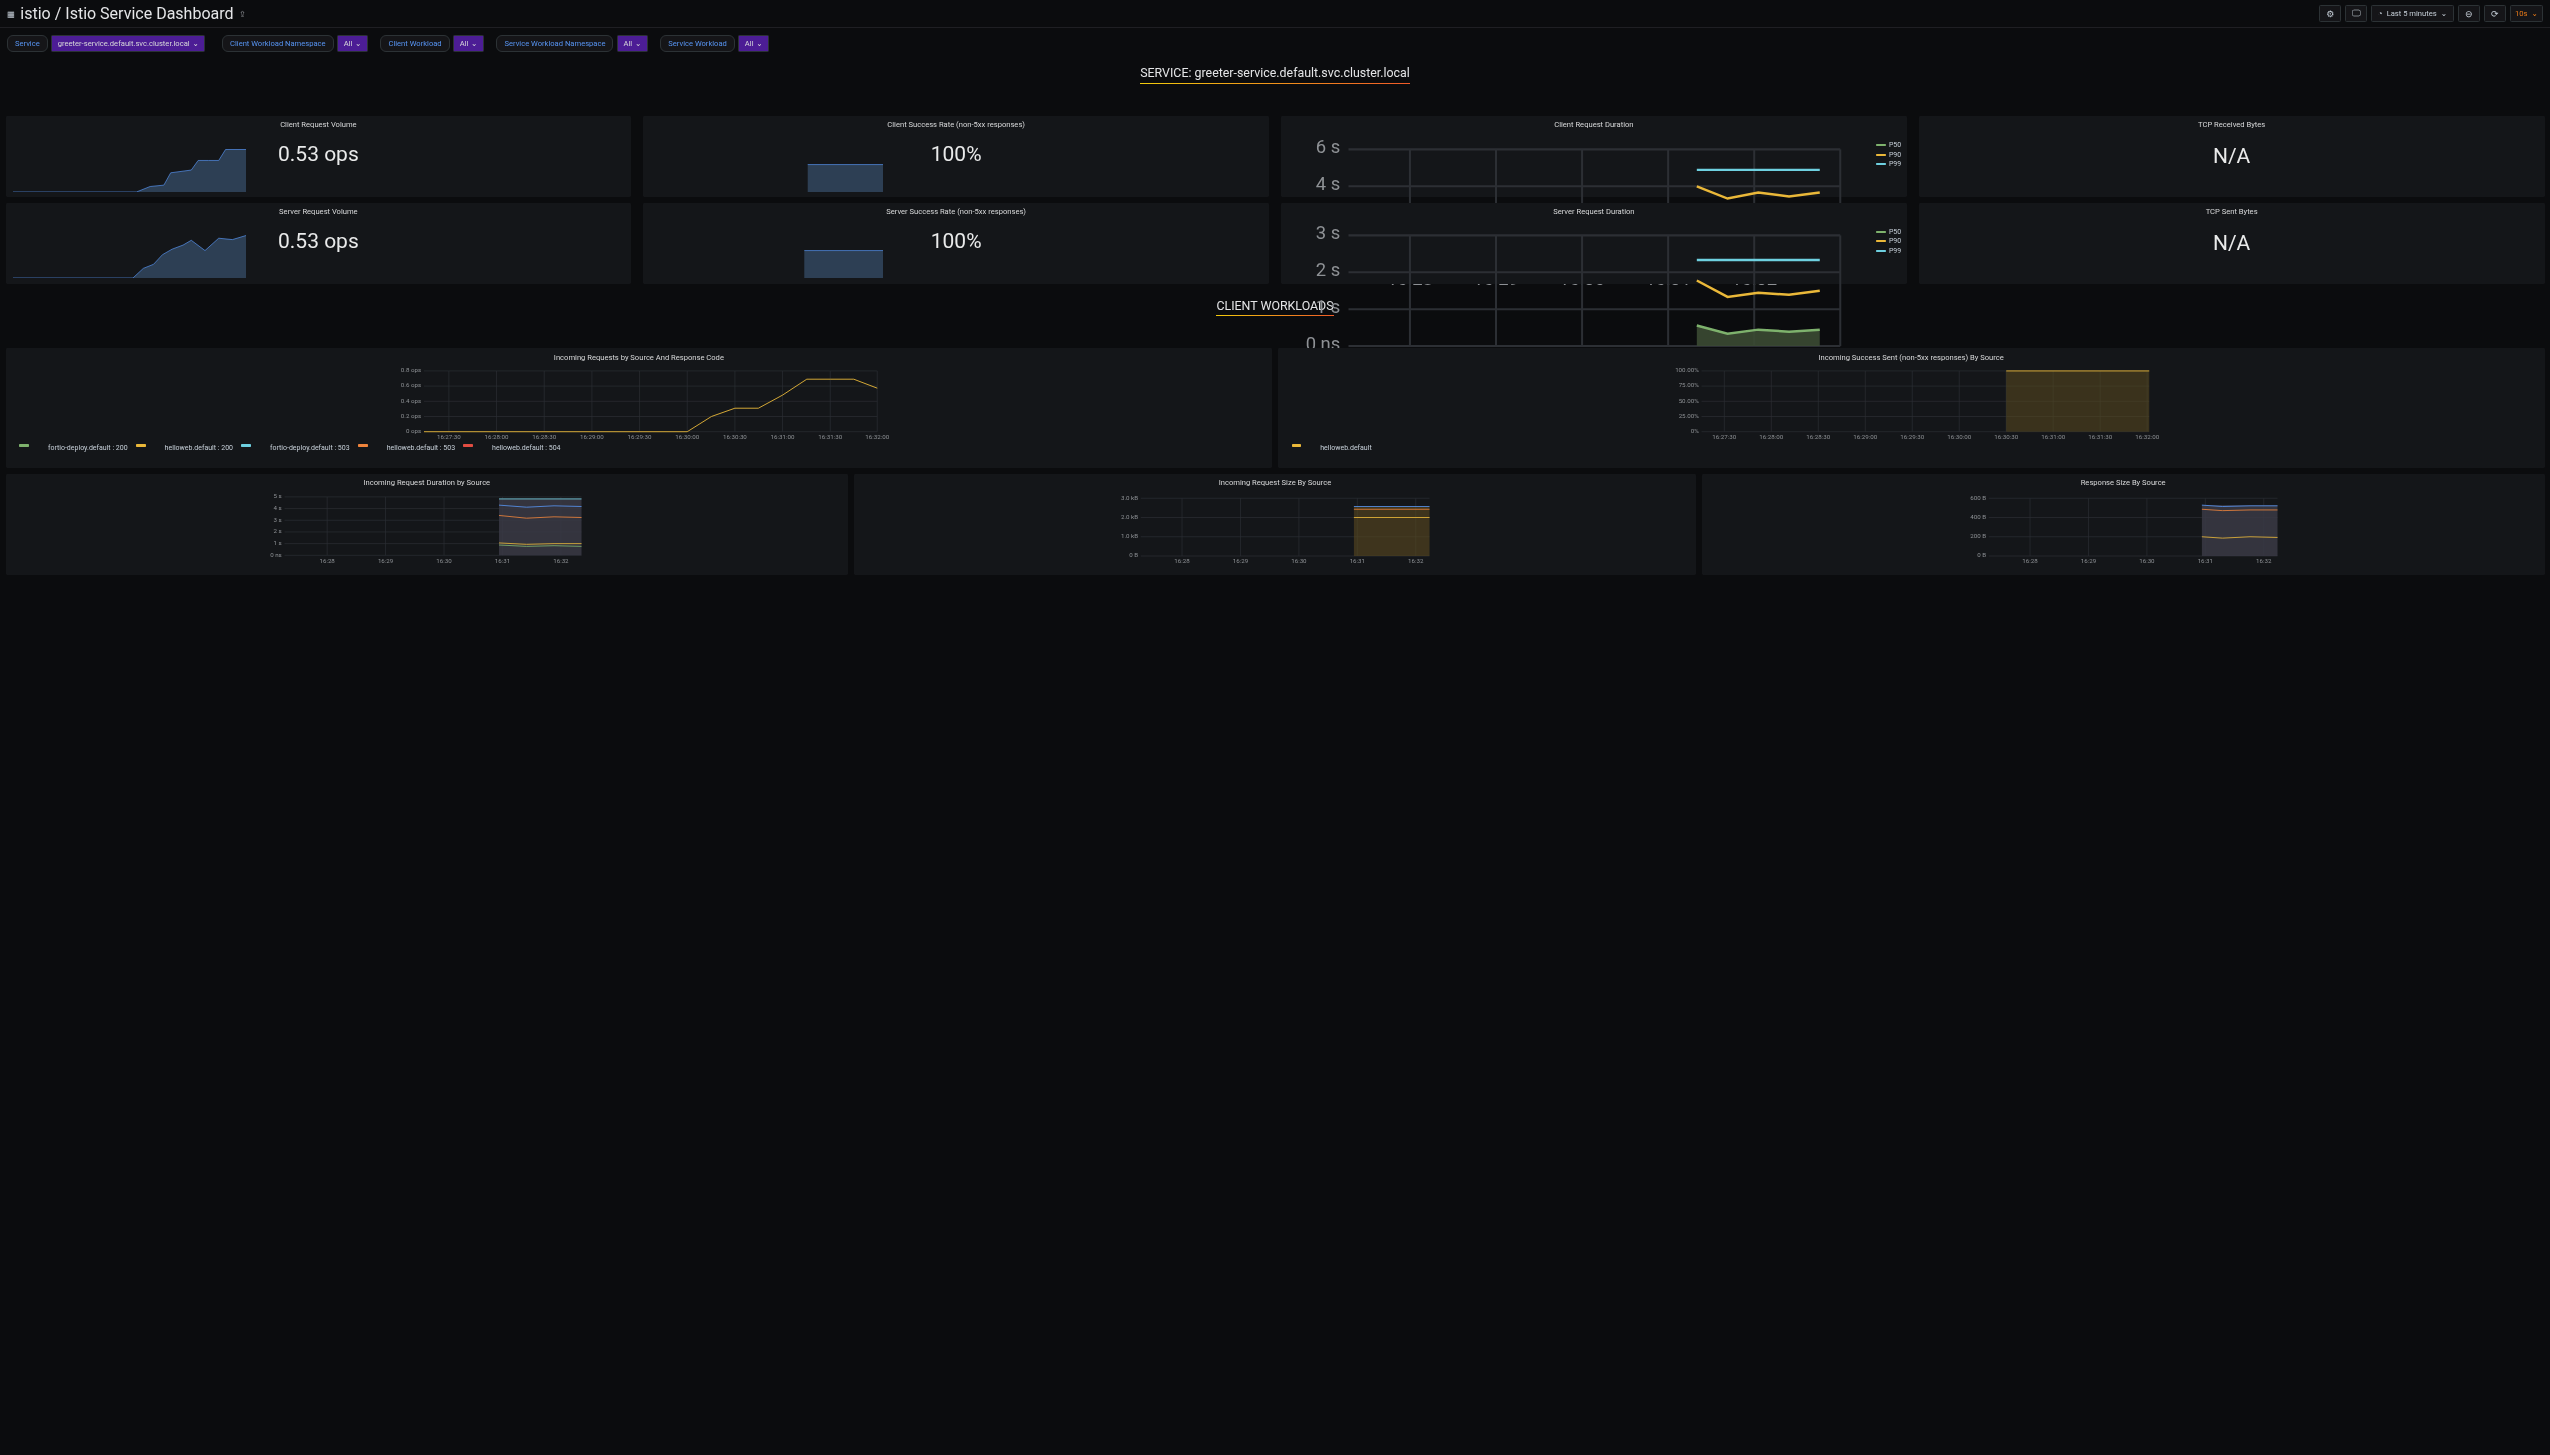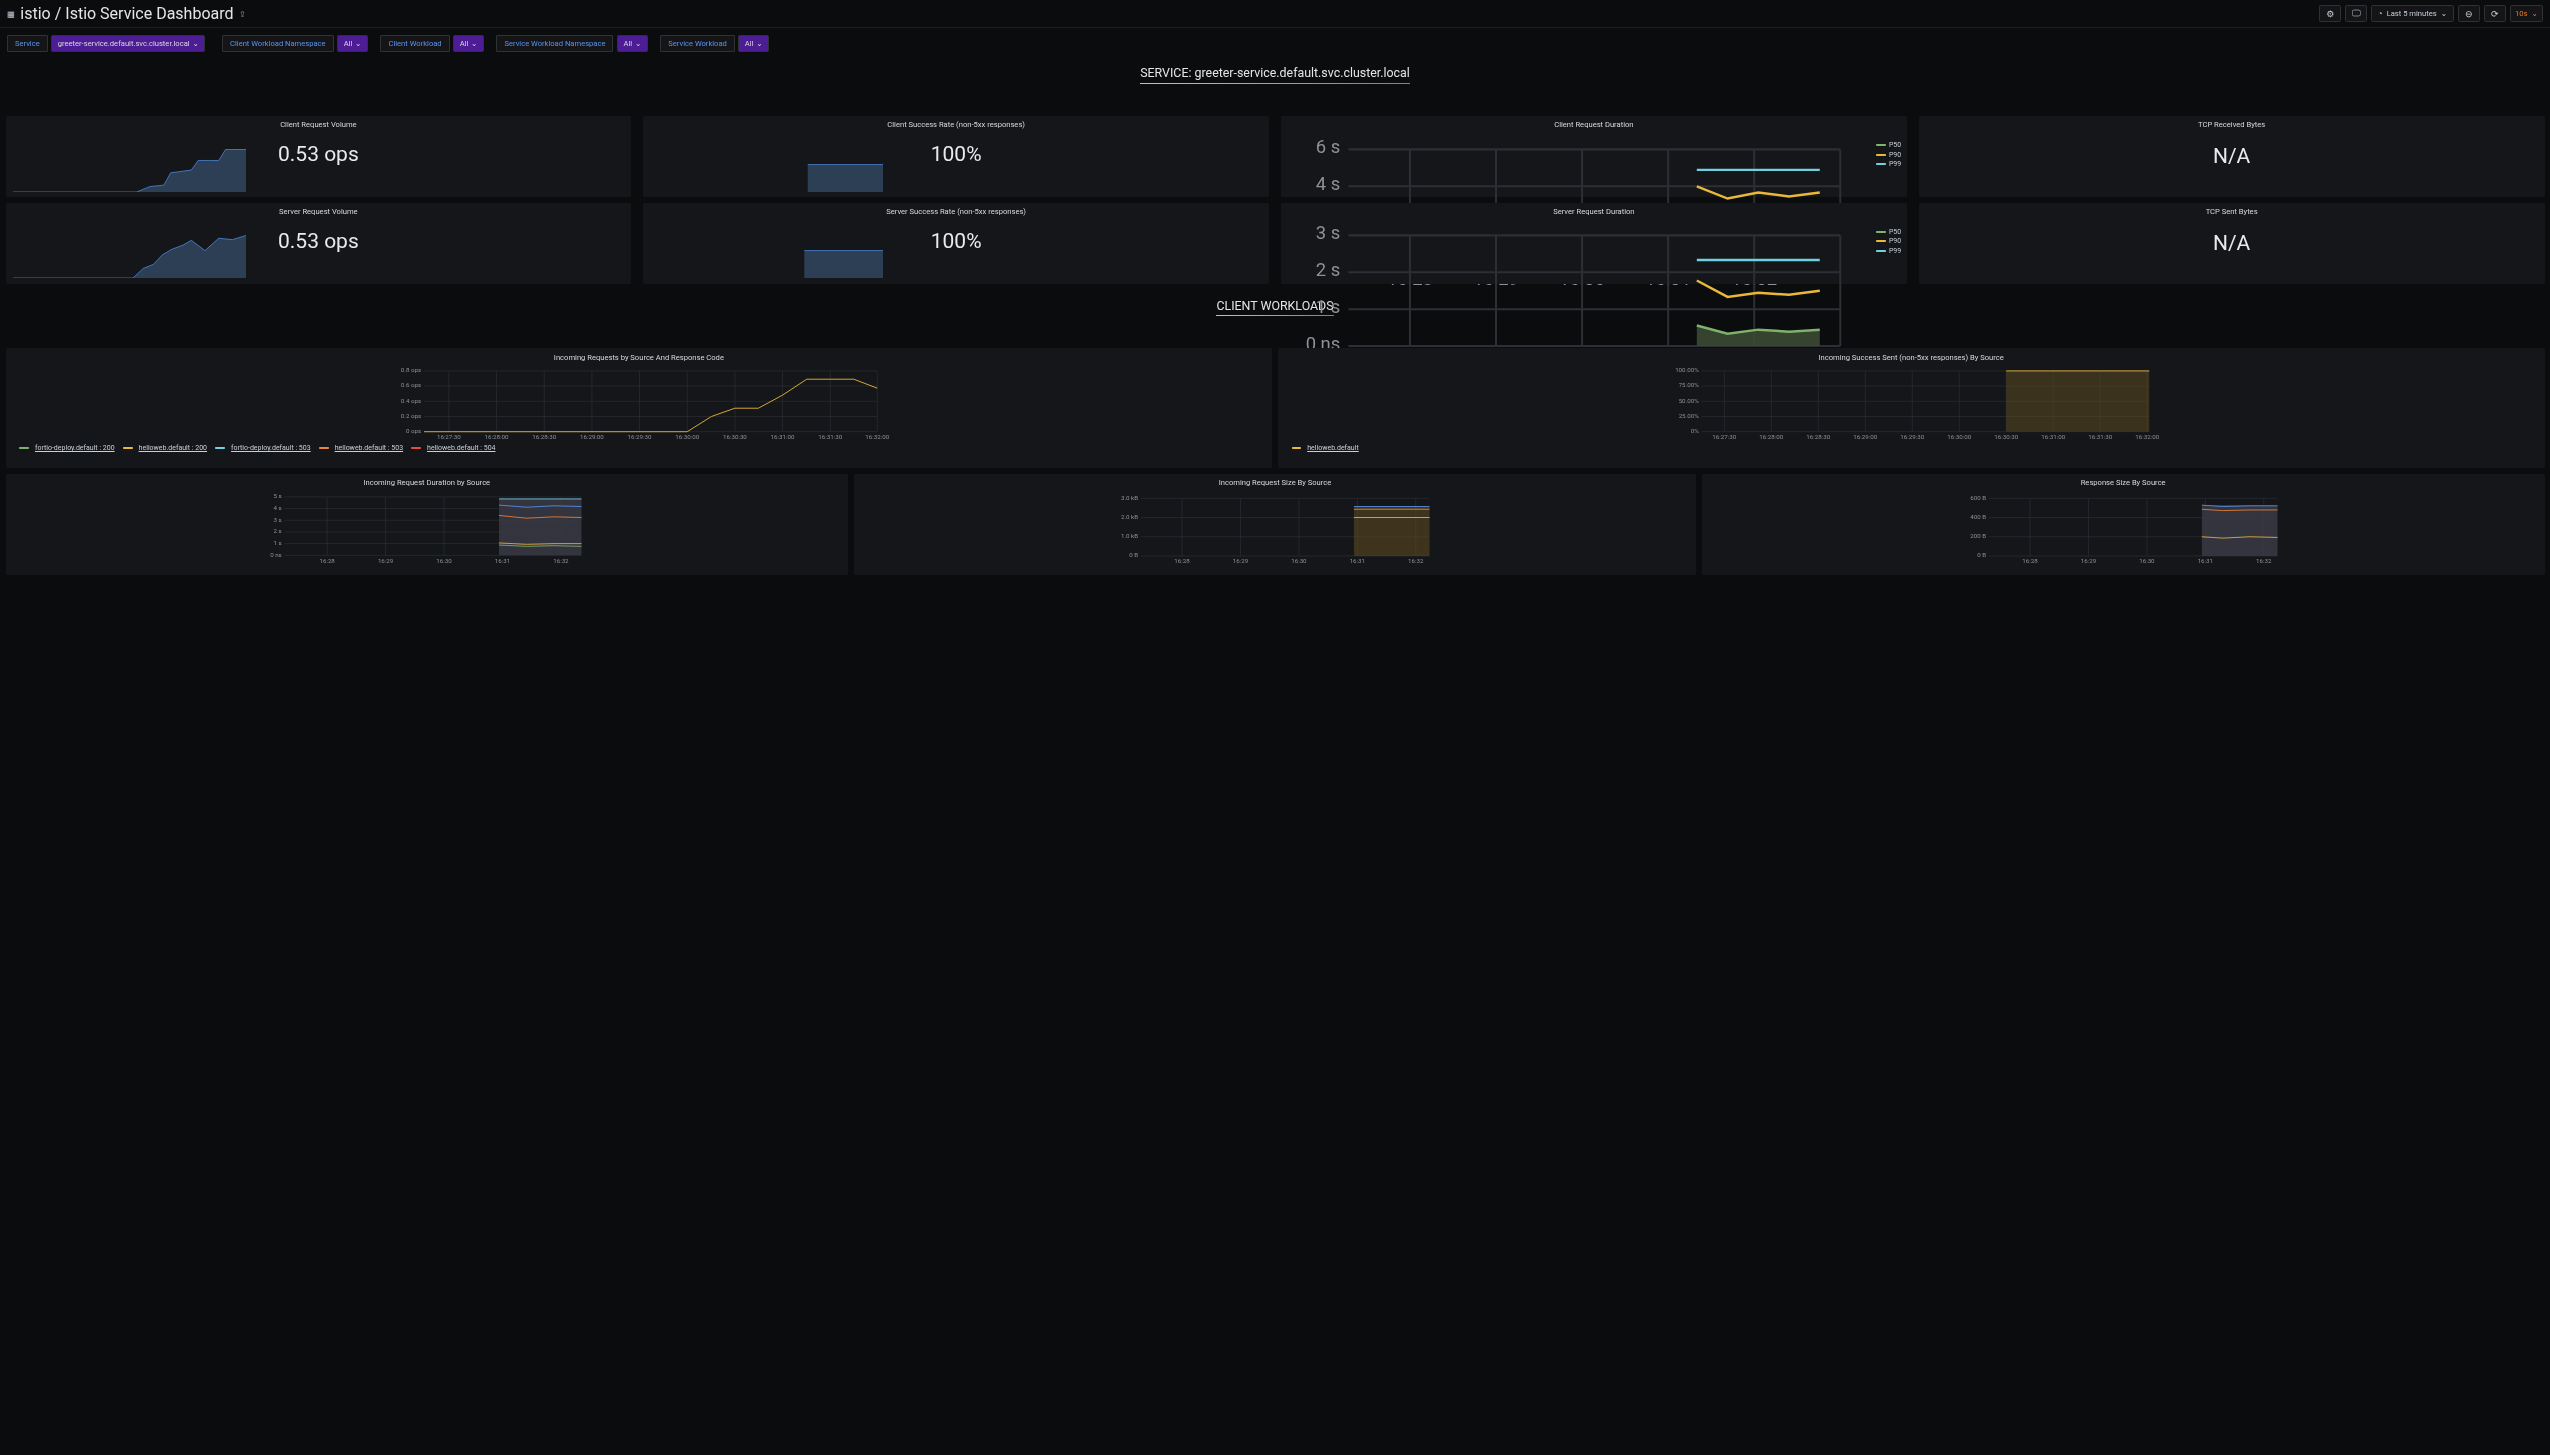--- a/index.html
+++ b/index.html
@@ -5,38 +5,38 @@
   html,body{margin:0;padding:0;background:#0b0c0e;color:#d8d9da;font-family:Roboto, "Helvetica Neue", Arial, sans-serif;font-size:7.6px;}
   *{box-sizing:border-box;}
   .topbar{display:flex;align-items:center;justify-content:space-between;height:28px;padding:0 7px;border-bottom:0.7px solid #1f1f23;}
   .topbar-left{display:flex;align-items:center;gap:5.5px;}
   .topbar-right{display:flex;align-items:center;gap:4.1px;}
   .icon-btn{width:22px;height:16.6px;border:0.7px solid #2c3235;border-radius:1.4px;background:#151518;display:flex;align-items:center;justify-content:center;color:#c7d0d9;cursor:pointer;font-size:9px;}
   .pill{height:16.6px;border:0.7px solid #2c3235;border-radius:1.4px;background:#151518;display:flex;align-items:center;padding:0 5.5px;color:#c7d0d9;cursor:pointer;gap:4.1px;font-size:7.6px;}
   .orange{color:#eb7b18;}
   .title{color:#e4e5e7;font-size:16px;display:flex;align-items:center;gap:4.1px;}
   .toolbar{display:flex;align-items:center;gap:3.5px;padding:7px 7px 9.7px 7px;flex-wrap:wrap;}
-  .tlabel{color:#5794f2;background:#151518;border:0.7px solid #2c3235;border-radius:1px;padding:0 7px;height:16.6px;display:flex;align-items:center;font-size:7.6px;}
+  .tlabel{color:#5794f2;background:#151518;border:0.7px solid #2c3235;border-radius:6px;padding:0 7px;height:16.6px;display:flex;align-items:center;font-size:7.6px;}
   .tsel{color:#d8d9da;background:#4c1d95;border:0.7px solid #2c3235;border-radius:1.4px;padding:0 5.5px;height:16.6px;display:flex;align-items:center;gap:2.8px;font-size:7.6px;cursor:pointer;}
   .section-title{color:#e4e5e7;font-size:12.4px;text-align:center;padding:4.1px 0;}
   .section-title .uline{display:inline-block;border-bottom:1.4px solid;border-image:linear-gradient(90deg,#f2cc0c,#f05a28) 1;padding-bottom:2.8px;}
   .grid4{display:grid;grid-template-columns:repeat(4,1fr);gap:12px;padding:0 5.5px;}
   .grid2{display:grid;grid-template-columns:repeat(2,1fr);gap:5.5px;padding:0 5.5px;}
   .grid3{display:grid;grid-template-columns:repeat(3,1fr);gap:5.5px;padding:0 5.5px;}
   .panel{background:#141619;border-radius:1.4px;padding:4.1px 5.5px 5.5px 5.5px;position:relative;height:81px;}
   .panel.h-lg{height:120px;}
   .panel.h-md{height:101px;}
   .ptitle{text-align:center;color:#d8d9da;font-size:7.6px;margin-bottom:2.8px;}
   .bignum{color:#e9eaea;text-align:center;font-size:21px;font-weight:400;}
   .spark{position:absolute;bottom:5.5px;left:7px;right:7px;height:48px;}
   .chart{position:absolute;top:16.6px;left:5.5px;right:5.5px;bottom:5.5px;}
   .legend-r{position:absolute;right:5.5px;top:25px;font-size:7px;color:#c7d0d9;}
   .legend-r .li{display:flex;align-items:center;gap:2.8px;margin-bottom:1.4px;}
   .legend-h{display:flex;flex-wrap:wrap;gap:8.3px;padding:4.1px 2.8px 1.4px 8.3px;font-size:7px;color:#c7d0d9;}
-  .legend-h .li{display:flex;align-items:center;gap:6px;text-decoration:underline;}
+  .legend-h .li{display:flex;gap:19px;}
   .sw{width:9.7px;height:2.1px;border-radius:0.7px;display:inline-block;}
   svg{display:block;}
   .axis text{fill:#8e9195;font-size:9px;}
   .grid line{stroke:#2c2f34;stroke-width:1;}
   .share-ic{color:#8e9195;font-size:8.3px;cursor:pointer;}
 </style>
 </head>
 <body>
 
 <div class="topbar">

